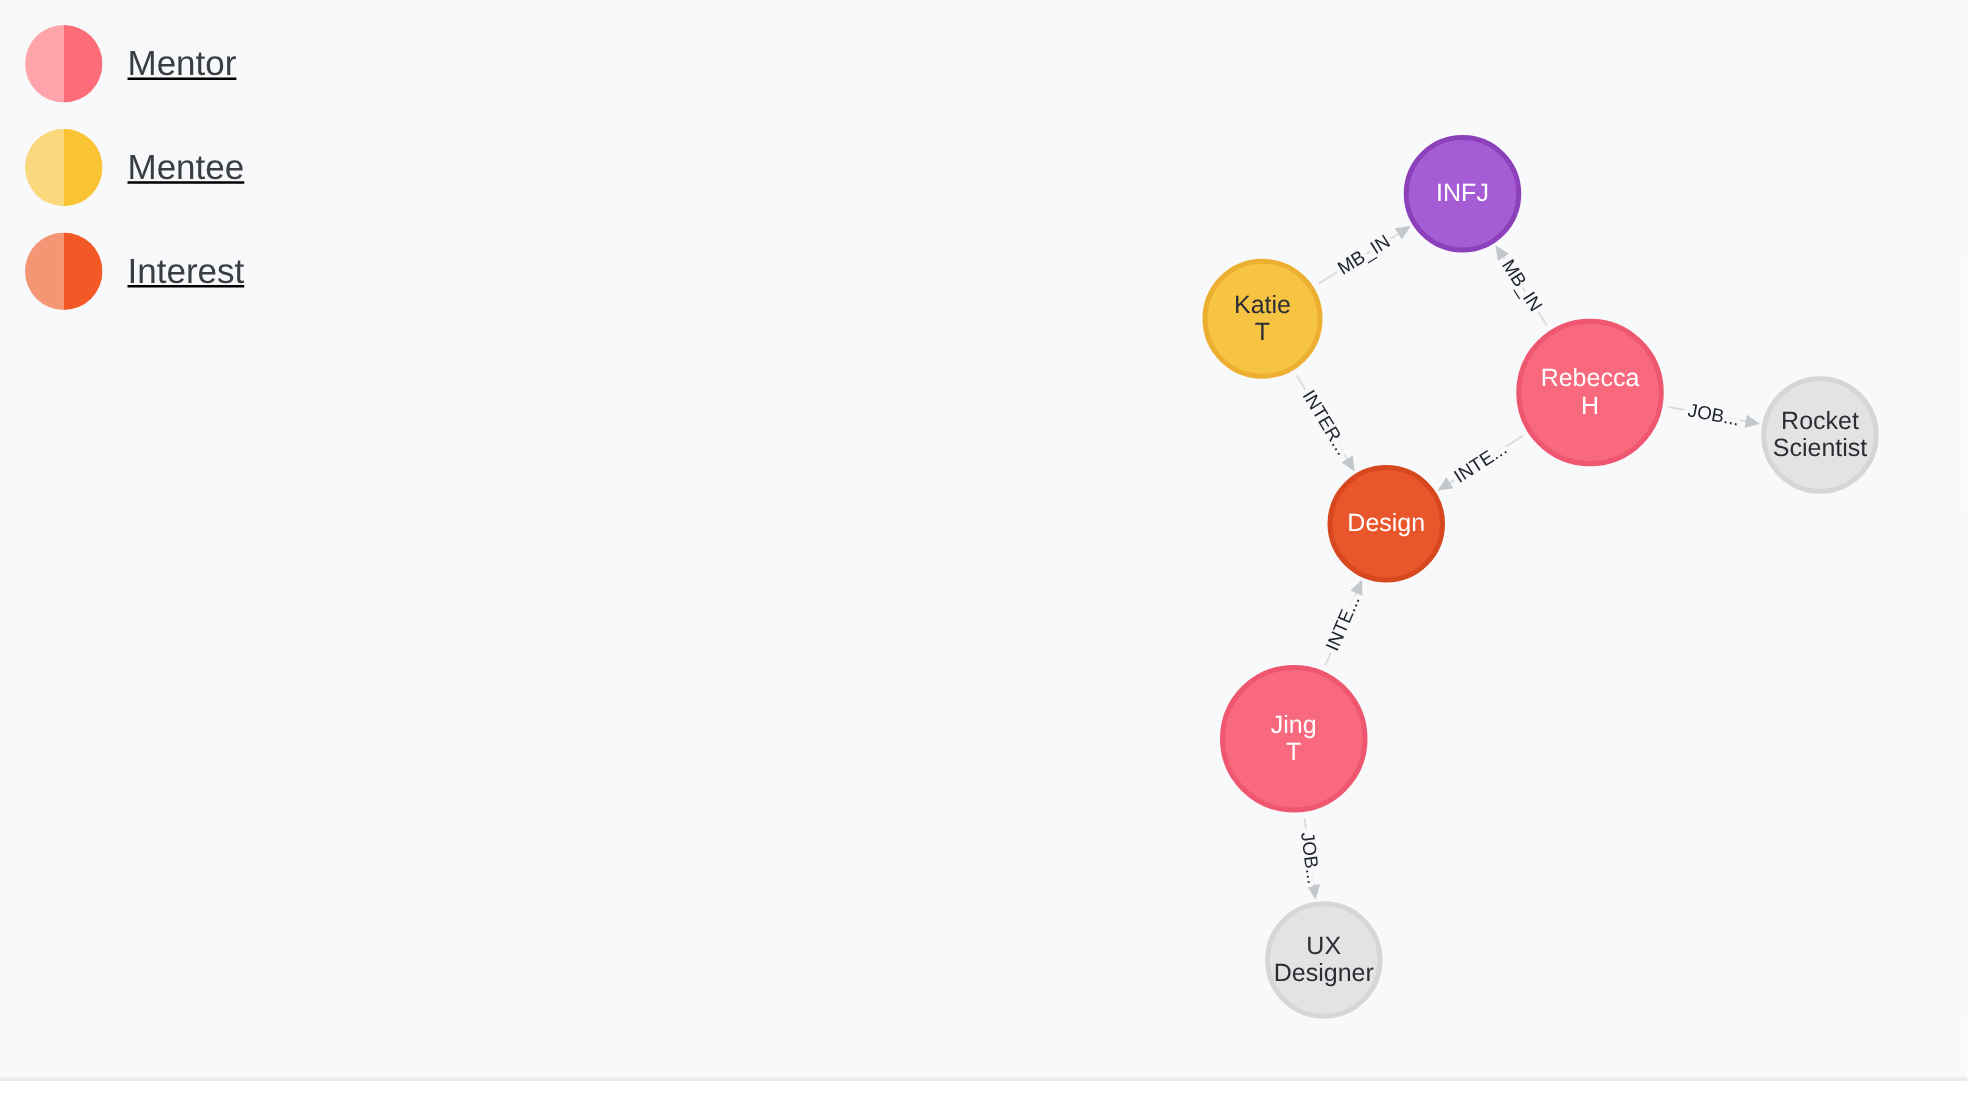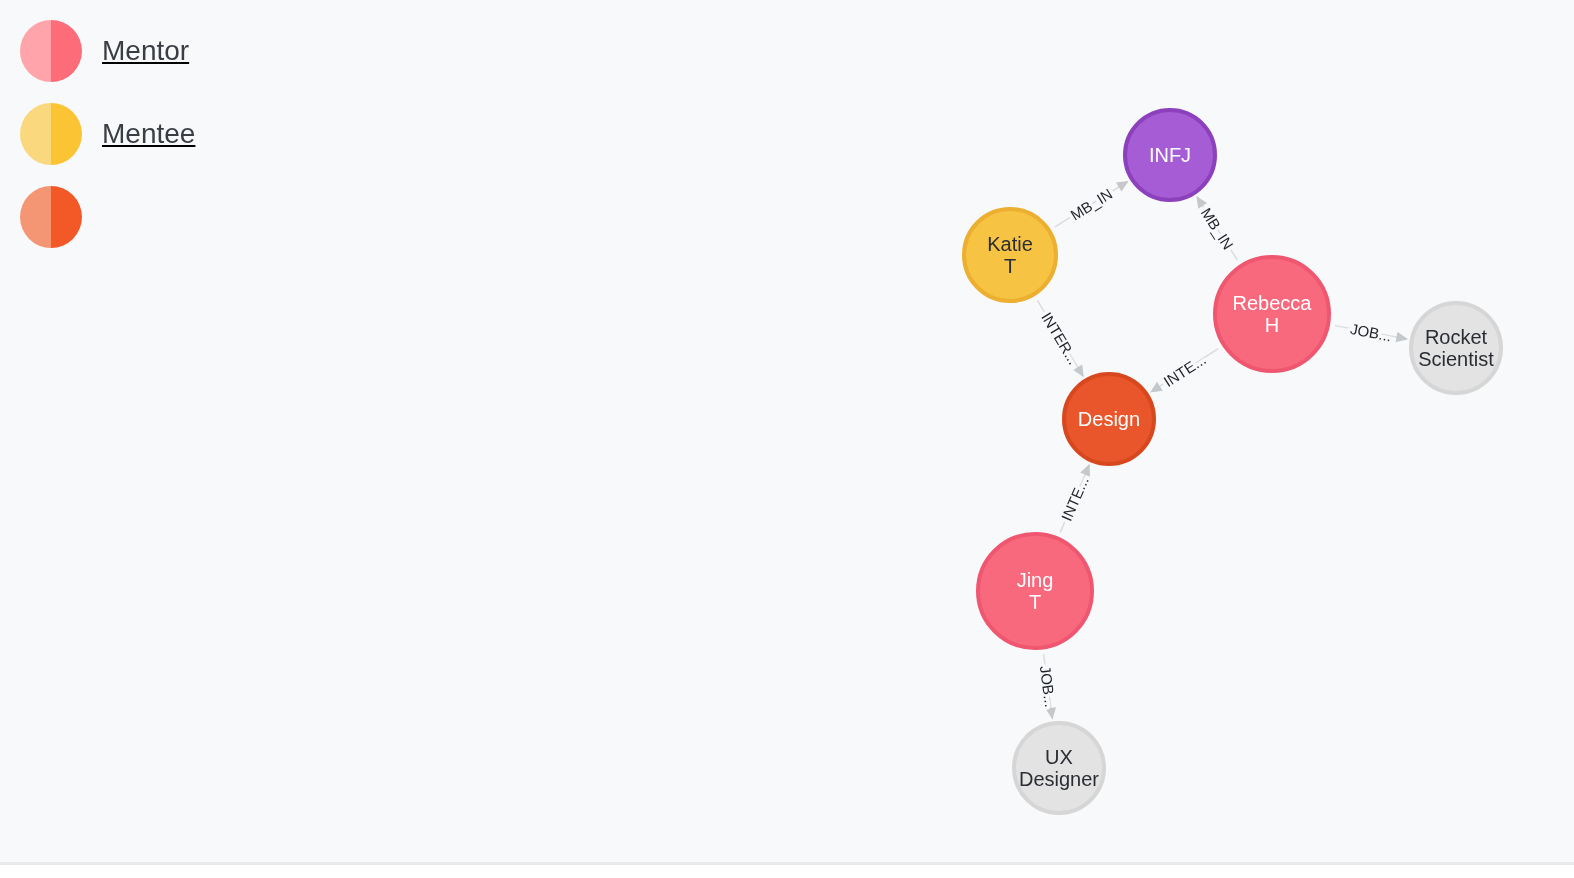--- a/index.html
+++ b/index.html
@@ -149,17 +149,18 @@
           <span class="half" style="background: rgb(250, 216, 125);"></span>
           <span class="half" style="background: rgb(251, 196, 52);"></span>
         </span>
         <span class="legend-label">Mentee</span>
       </div>
       <div class="legend-item">
         <span class="legend-swatch">
           <span class="half" style="background: rgb(244, 150, 115);"></span>
           <span class="half" style="background: rgb(243, 88, 39);"></span>
         </span>
+        <span class="legend-label">Interest</span>
       </div>
     </div>
 </div>
 <div class="bottom-divider"></div>
 <div class="bottom-strip"></div>
 
 </body></html>

